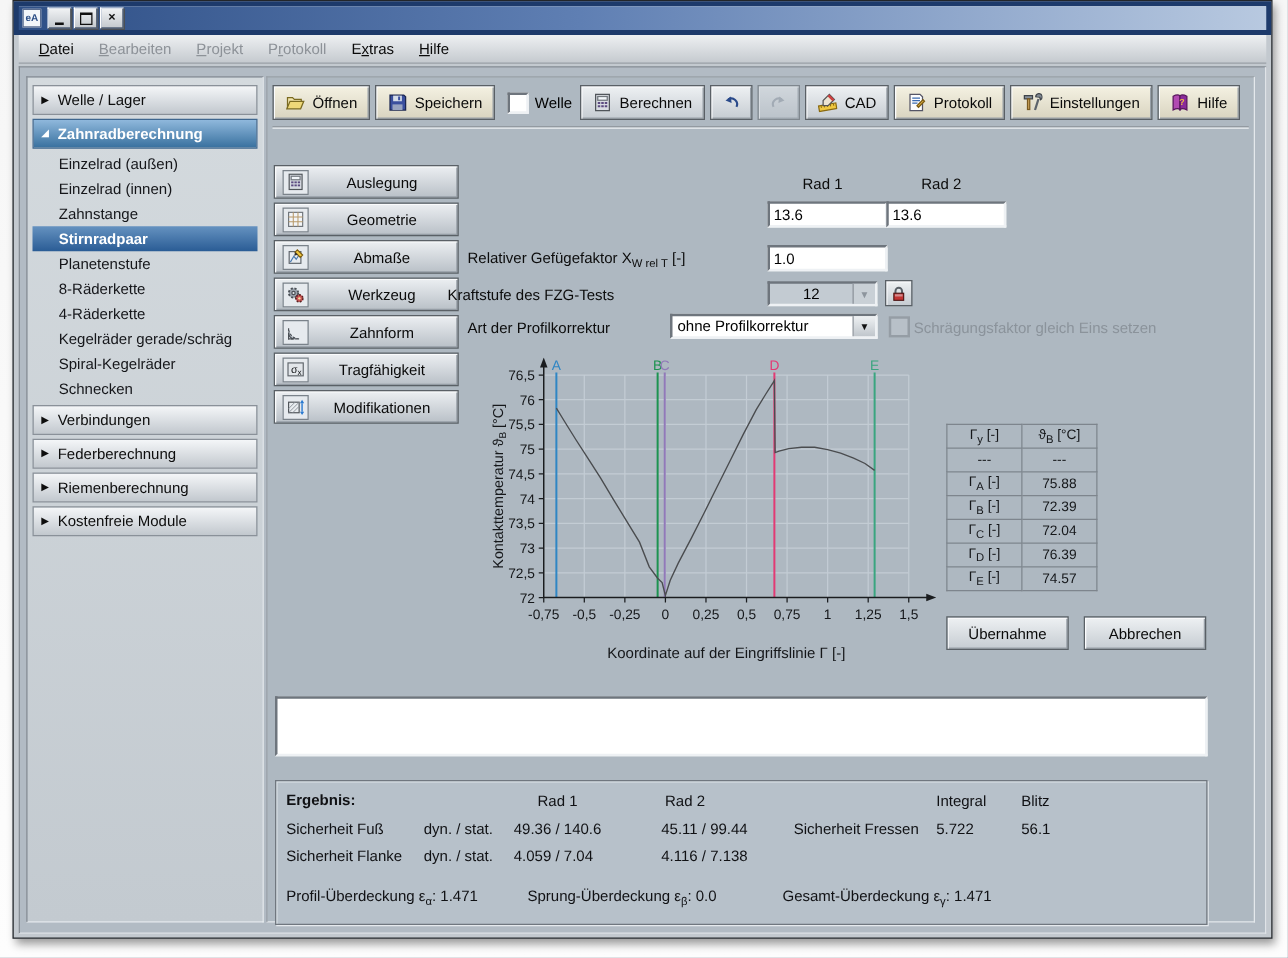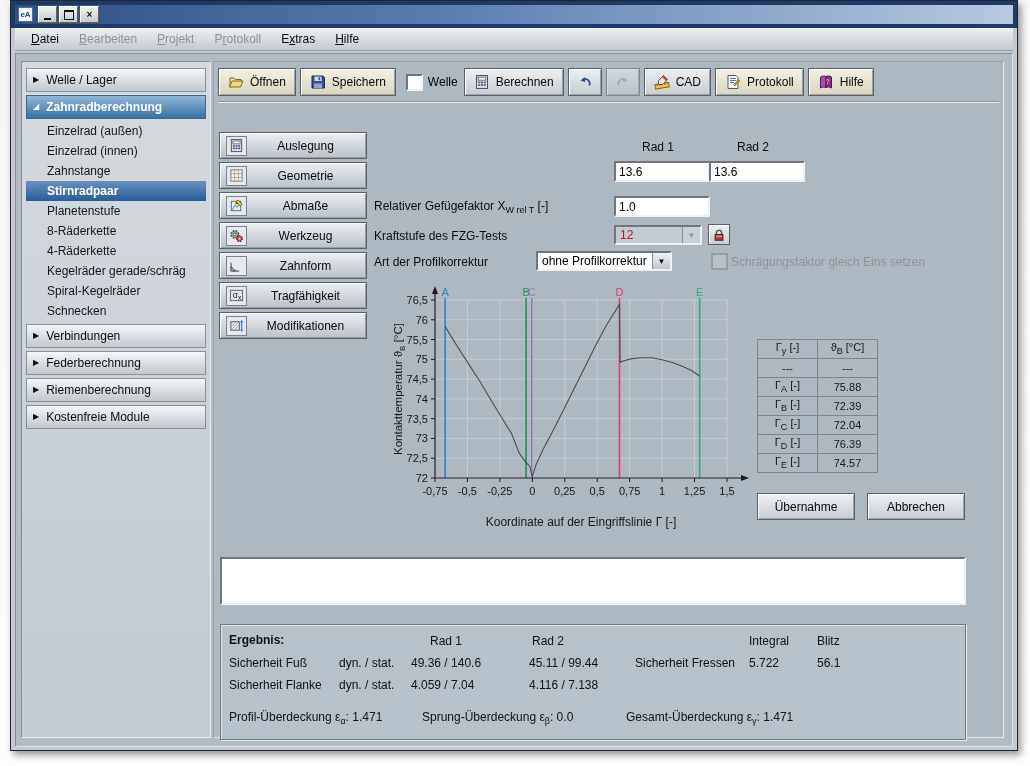--- a/index.html
+++ b/index.html
@@ -49,21 +49,21 @@
   
   .flabel{position:absolute;font-size:12px;color:#0c0c0c;white-space:nowrap;}
   sub{font-size:9px;}
   sup{font-size:9px;}
   .colhead{position:absolute;width:88px;text-align:center;font-size:12px;color:#0c0c0c;}
   .field{position:absolute;width:86px;height:17px;background:#fff;border:2px solid;border-color:#6e757d #eef1f4 #eef1f4 #6e757d;font-family:"Liberation Sans",sans-serif;font-size:12px;padding:0 3px;color:#000;}
   .dropdown{position:absolute;height:20px;background:#fff;border:2px solid;border-color:#6e757d #eef1f4 #eef1f4 #6e757d;display:flex;align-items:stretch;font-size:12px;box-sizing:border-box;}
   .dropdown .val{flex:1;padding:1px 4px;white-space:nowrap;overflow:hidden;}
   .dropdown .arrow{width:17px;background:linear-gradient(#eef1f3,#c0c6cc);border-left:1px solid #8a9199;display:flex;align-items:center;justify-content:center;font-size:8px;color:#111;}
   .dropdown.disabled{background:#c3cbd2;}
-  .dropdown.disabled .val{color:#b91c1c;}
+  .dropdown.disabled .val{color:#000000;text-align:center;}
   .dropdown.disabled .arrow{color:#8d959d;background:#c9d0d6;}
   .lockbtn{position:absolute;width:22px;height:21px;background:linear-gradient(#eef1f3,#c6ccd2);border:1px solid #5a6066;box-shadow:inset 1px 1px 0 #fbfcfd;display:flex;align-items:center;justify-content:center;box-sizing:border-box;}
   .dis-label{color:#8b939b;}
   
   .chart-wrap{position:absolute;left:173px;top:224px;width:365px;height:248px;}
   
   .gtable{position:absolute;left:543px;top:277px;border-collapse:collapse;font-size:11px;color:#15171a;}
   .gtable th,.gtable td{border:1px solid #7e858d;width:59px;height:18px;text-align:center;font-weight:normal;padding:0;}
   
   .act-btn{position:absolute;width:98px;height:27px;font-size:12px;color:#0a0a0a;background:linear-gradient(#eef1f3,#c6ccd2);border:1px solid #5a6066;box-shadow:inset 1px 1px 0 #fbfcfd, inset -1px -1px 0 #98a0a8;display:flex;align-items:center;justify-content:center;box-sizing:border-box;}
@@ -223,20 +223,29 @@
             <div class="tbtn tint" style="margin-right: 4px;">
               <svg width="16" height="16" viewBox="0 0 16 16">
                 <path d="M3 1.5 H11 L13 3.5 V14.5 H3 Z" fill="#fdfdfd" stroke="#556"></path>
                 <path d="M4.8 4.5 H11 M4.8 6.5 H11 M4.8 8.5 H9" stroke="#3a6ab0" stroke-width=".9"></path>
                 <path d="M8.6 10.6 L13.4 5.8 L14.6 7 L9.8 11.8 Z" fill="#e8b84a" stroke="#7a5a10"></path>
               </svg>
               <span>Protokoll</span>
             </div>
             <div class="tbtn tint" style="margin-right: 4px;">
               <svg width="16" height="16" viewBox="0 0 16 16">
+                <rect x="1.5" y="2.5" width="6.5" height="2.6" fill="#8a929c" stroke="#3f4449"></rect>
+                <rect x="4" y="5.1" width="1.8" height="8.5" fill="#c8a058" stroke="#7a5a20"></rect>
+                <path d="M10 14 L12.8 5.2" stroke="#5d646c" stroke-width="1.8" fill="none"></path>
+                <path d="M10.6 3.4 a2.6 2.6 0 1 1 3.8 2.4 l-.6-2 -2-.2 Z" fill="#838b95" stroke="#3f4449"></path>
+              </svg>
+              <span>Einstellungen</span>
+            </div>
+            <div class="tbtn tint" style="margin-right: 4px;">
+              <svg width="16" height="16" viewBox="0 0 16 16">
                 <path d="M2.5 3 C5 1.6 7 1.7 8 2.7 V13.7 C7 12.7 5 12.6 2.5 14 Z" fill="#b24ab2" stroke="#57155c"></path>
                 <path d="M13.5 3 C11 1.6 9 1.7 8 2.7 V13.7 C9 12.7 11 12.6 13.5 14 Z" fill="#8a2a9a" stroke="#57155c"></path>
                 <text x="9.6" y="9.8" font-size="7" font-weight="bold" fill="#f0c040" text-anchor="middle">?</text>
               </svg>
               <span>Hilfe</span>
             </div>
           </div>
         <div class="groove"></div>
 
         <div class="stack" id="section-buttons">
@@ -322,35 +331,35 @@
 
         <div class="colhead" style="left:400px;top:78px;">Rad 1</div>
         <div class="colhead" style="left:495px;top:78px;">Rad 2</div>
 
         <input class="field" style="left: 400px; top: 99px;" value="13.6">
         <input class="field" style="left: 495px; top: 99px;" value="13.6">
 
         <div class="flabel" style="left:160px;top:137px;"><span>Relativer Gefügefaktor X</span><sub>W rel T</sub><span> [-]</span></div>
         <input class="field" style="left: 400px; top: 134px;" value="1.0">
 
-        <div class="flabel" style="left:160px;top:167px;text-align:center;">Kraftstufe des FZG-Tests</div>
+        <div class="flabel" style="left:144px;top:167px;text-align:center;">Kraftstufe des FZG-Tests</div>
         <div class="dropdown disabled" style="left:400px;top:163px;width:88px;">
           <span class="val">12</span>
             <span class="arrow">▼</span>
         </div>
         <div class="lockbtn" style="left:494px;top:162px;">
           <svg width="14" height="14" viewBox="0 0 16 16">
               <path d="M5 8 V5.5 a3 3 0 0 1 6 0 V8" fill="none" stroke="#5a6168" stroke-width="1.8"></path>
               <rect x="3.5" y="7.5" width="9" height="6.5" fill="#c23333" stroke="#4a1212"></rect>
               <rect x="4.5" y="8.5" width="7" height="2" fill="#e0e4e8" opacity=".5"></rect>
             </svg>
         </div>
 
         <div class="flabel" style="left:160px;top:193px;">Art der Profilkorrektur</div>
-        <div class="dropdown" style="left:322px;top:189px;width:136px;">
+        <div class="dropdown" style="left:322px;top:189px;width:166px;">
           <span class="val">ohne Profilkorrektur</span>
             <span class="arrow">▼</span>
         </div>
         <span class="cbox flat" style="position:absolute;left:497px;top:191px;"></span>
         <div class="flabel dis-label" style="left:517px;top:193px;">Schrägungsfaktor gleich Eins setzen</div>
 
         <div class="chart-wrap">
           <svg id="chart-svg" width="365" height="248">
               <line x1="48" y1="14" x2="48" y2="192" stroke="#c3ccd4" stroke-width="1"></line>
               <line x1="80.44444444444444" y1="14" x2="80.44444444444444" y2="192" stroke="#c3ccd4" stroke-width="1"></line>

